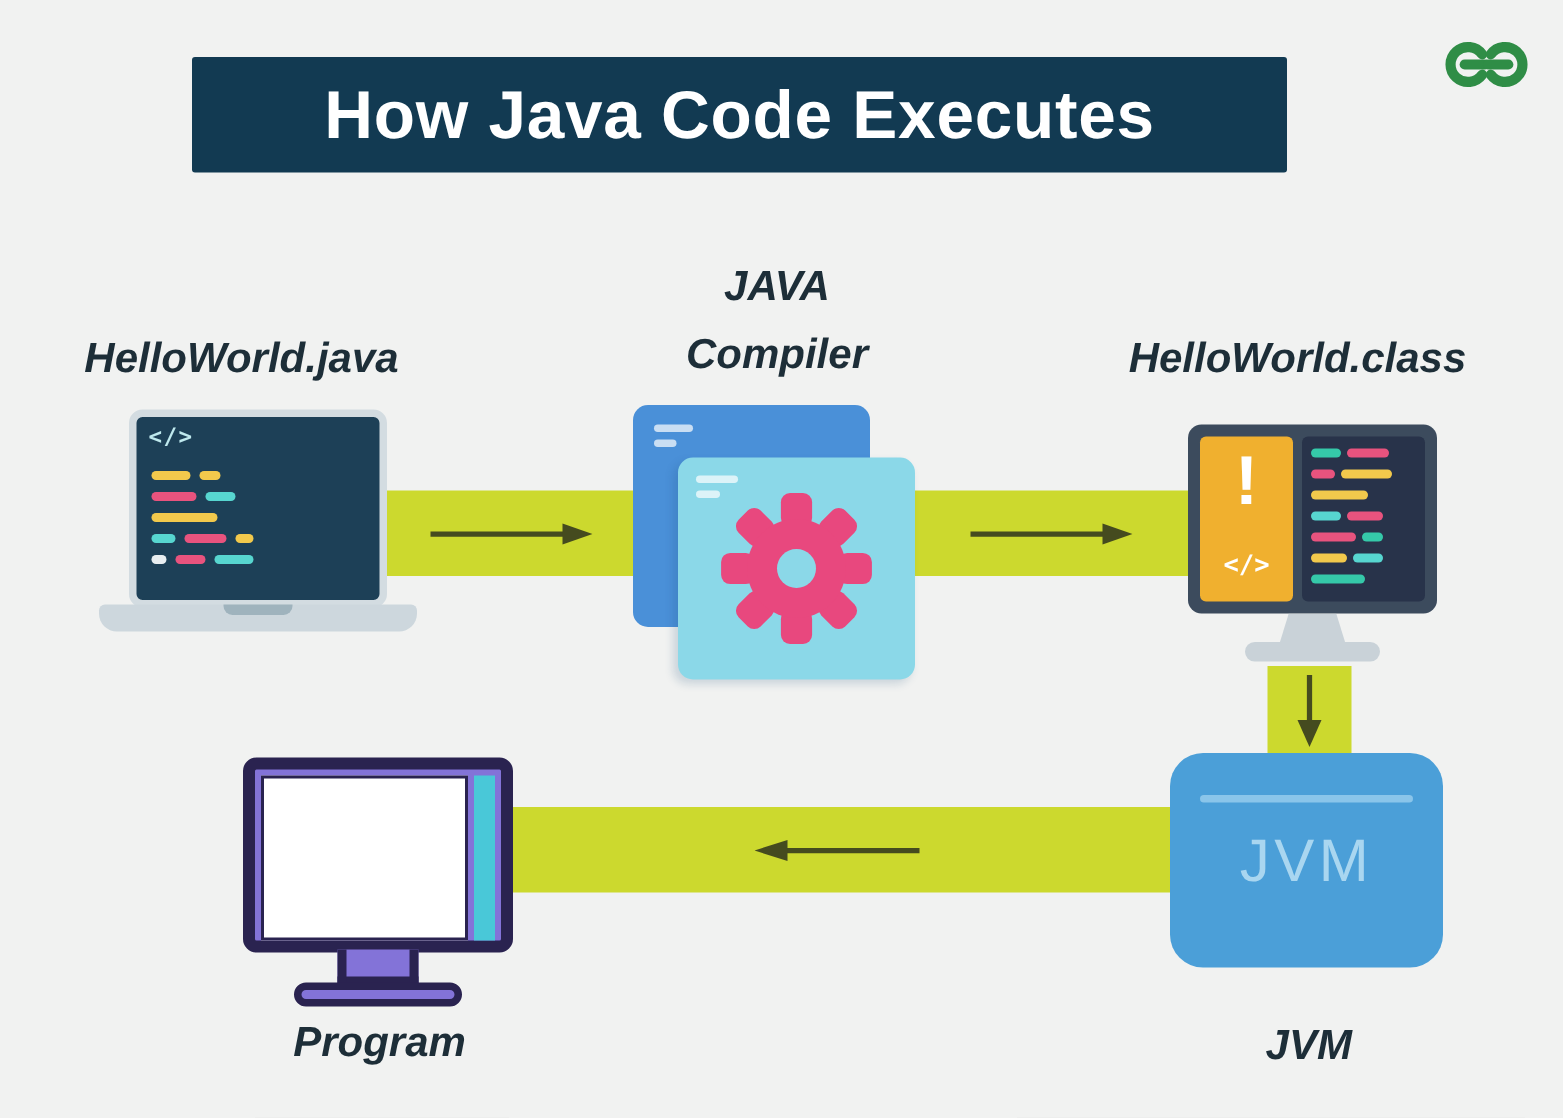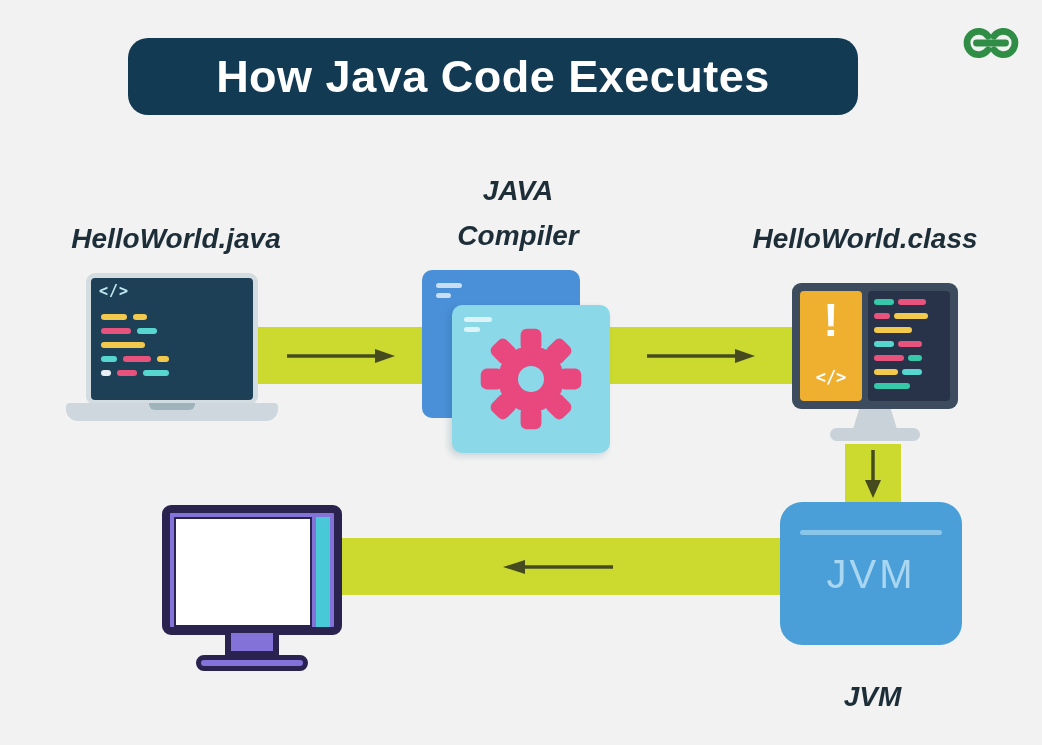--- a/index.html
+++ b/index.html
@@ -5,21 +5,21 @@
   html,body{margin:0;padding:0;background:#e9eaea;}
   .canvas{
     position:relative;width:1042px;height:745px;margin:0 auto;
     background:var(--page-bg);overflow:hidden;
     font-family:"Liberation Sans",sans-serif;
   }
   .abs{position:absolute;}
 
   
   .banner{
-    background:var(--banner);border-radius:20px;
+    background:var(--banner);border-radius:2px;
     display:flex;align-items:center;justify-content:center;
   }
   .page-title{
     color:var(--title-text);font-size:45px;font-weight:700;letter-spacing:.5px;
   }
   .logo-stroke{stroke:var(--logo-green);}
 
   
   .label{
     font-style:italic;font-weight:600;font-size:28px;color:var(--label-text);
@@ -97,21 +97,21 @@
 
   <svg class="abs" style="left:960px;top:24px;" width="62" height="38" viewBox="0 0 64 36">
     <g class="logo-stroke" fill="none" stroke-width="7" stroke-linecap="round">
       <path d="M29 11 A12 12 0 1 0 29 25"></path>
       <path d="M35 11 A12 12 0 1 1 35 25"></path>
       <line x1="17" y1="18" x2="31" y2="18"></line>
       <line x1="33" y1="18" x2="47" y2="18"></line>
     </g>
   </svg>
 
-  <div class="abs label" style="left:31px;top:216px;width:290px;">HelloWorld.java</div>
+  <div class="abs label" style="left:16px;top:216px;width:290px;">HelloWorld.java</div>
   <div class="abs label" style="left:408px;top:168px;width:220px;">
     <span style="display:block">JAVA</span>
     <span style="display:block">Compiler</span>
   </div>
   <div class="abs label" style="left:710px;top:216px;width:310px;">HelloWorld.class</div>
 
   <div class="abs pipe" style="left:240px;top:327px;width:200px;height:57px;">
     <svg width="110" height="22">
       <line class="arrow-line" x1="2" y1="11" x2="92" y2="11"></line>
       <polygon class="arrow-head" points="90,4 110,11 90,18"></polygon>
@@ -214,15 +214,16 @@
   <div class="abs" style="left:162px;top:505px;width:182px;height:170px;">
     <div class="abs pm-screen" style="left:0;top:0;width:180px;height:130px;">
       <div class="pm-cyan"></div>
       <div class="pm-white"></div>
     </div>
     <div class="abs pm-neck" style="left:63px;top:128px;width:54px;height:24px;"></div>
     <div class="abs pm-base" style="left:34px;top:150px;width:112px;height:16px;"></div>
   </div>
 
 
+  <div class="abs label" style="left:168px;top:672px;width:170px;">Program</div>
   <div class="abs label" style="left:795px;top:674px;width:155px;">JVM</div>
 
 </div>
 
 </body></html>

